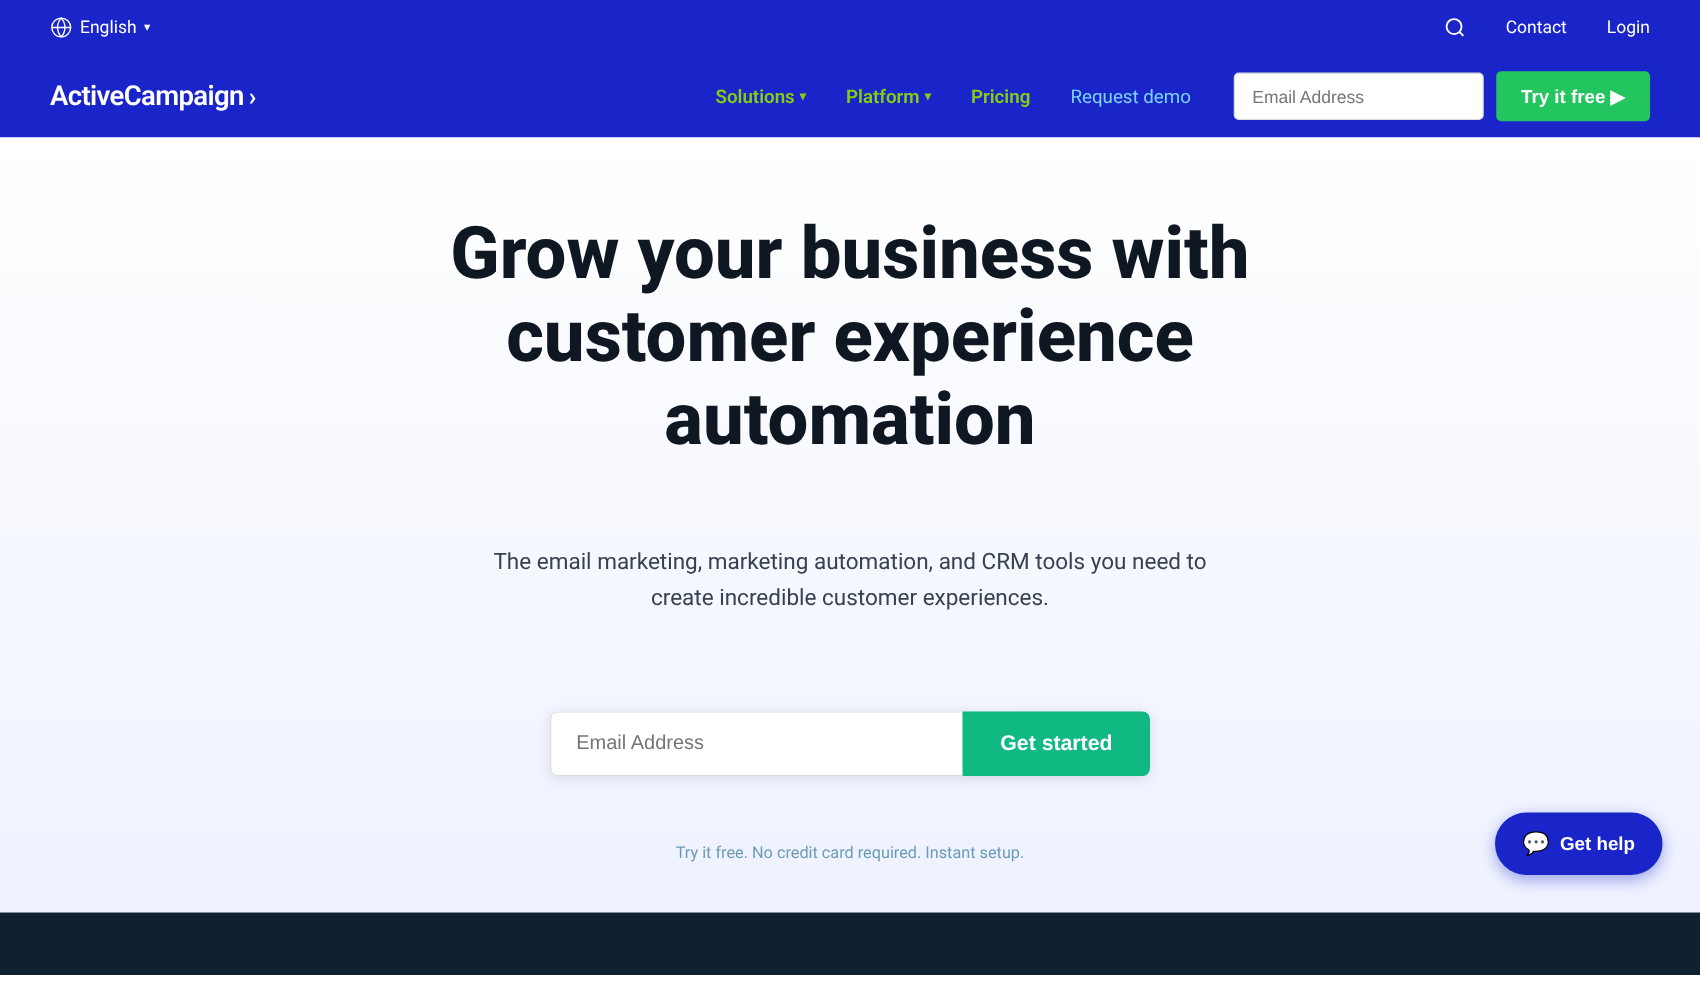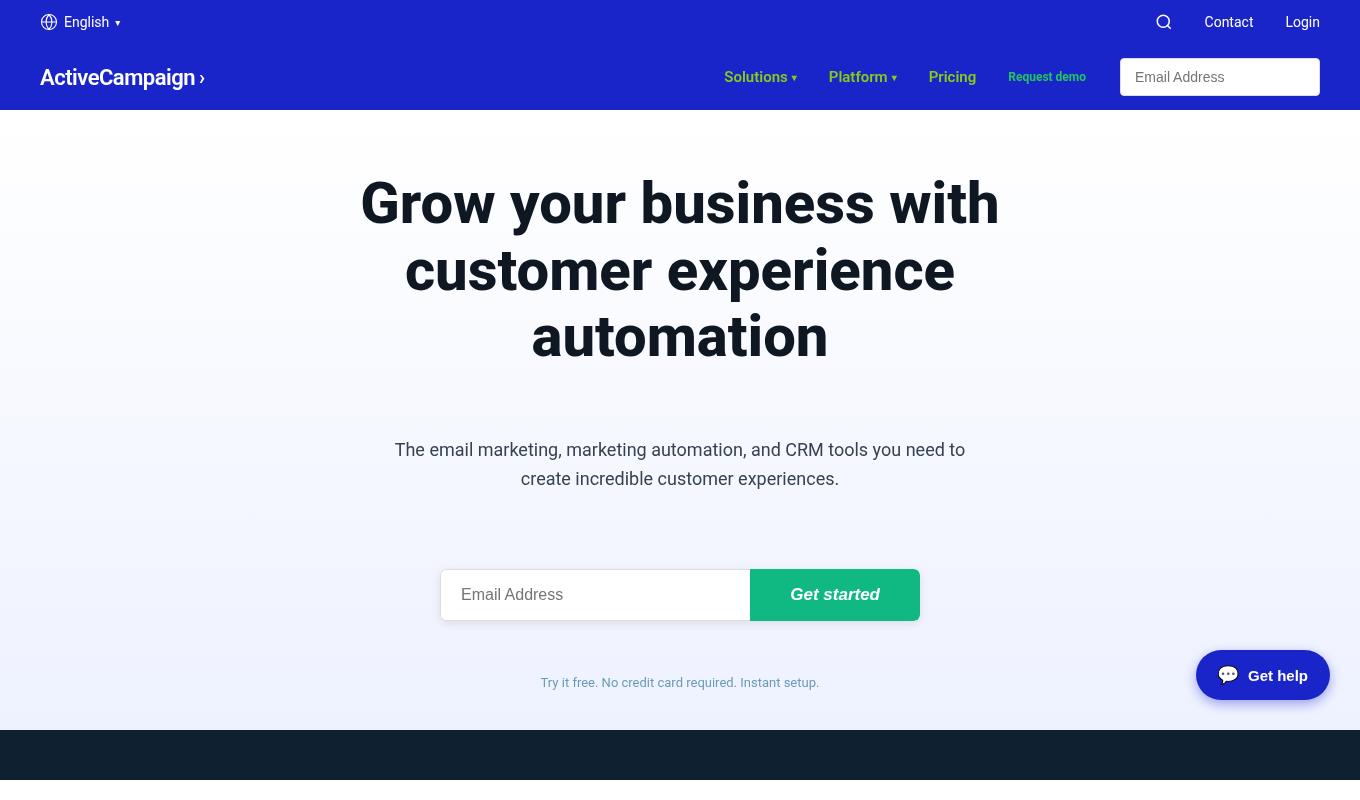--- a/index.html
+++ b/index.html
@@ -58,21 +58,21 @@
       font-size: 15px;
       font-weight: 600;
       cursor: pointer;
       margin-left: 10px;
       white-space: nowrap;
       display: flex;
       align-items: center;
       gap: 6px;
     }
     
-    .request-demo-link { color: #22c55e; text-decoration: none; font-size: 12px; font-weight: 700; padding: 8px 14px; white-space: nowrap; }
+    .request-demo-link { color: #7dd3fc; text-decoration: none; font-size: 15px; font-weight: 400; padding: 8px 14px; white-space: nowrap; }
     
     
     .hero {
       background: linear-gradient(180deg, #ffffff 0%, #eef2ff 100%);
       min-height: 620px;
       display: flex;
       flex-direction: column;
       align-items: center;
       justify-content: space-between;
       text-align: center;
@@ -113,27 +113,26 @@
       padding: 16px 20px;
       font-size: 16px;
       outline: none;
       color: #999;
     }
     
     .get-started-btn {
       background: #10b981;
       color: white;
       border: none;
-      padding: 16px 40px;
+      padding: 16px 30px;
       font-size: 17px;
       font-weight: 600;
       cursor: pointer;
       border-radius: 0 6px 6px 0;
       white-space: nowrap;
-      font-style: italic;
     }
     
     .hero-note {
       font-size: 13px;
       color: #6b9bb8;
     }
     
     
     .get-help-btn {
       position: absolute;
@@ -206,20 +205,23 @@
         <span>Platform</span>
         <span class="chevron">▾</span>
       </a>
       <a href="#" class="nav-link">
         <span>Pricing</span>
       </a>
       <a href="#" class="request-demo-link">Request demo</a>
     </div>
 
     <input class="nav-email-input" type="email" placeholder="Email Address" style="">
+    <button class="try-btn">
+      <span>Try it free ▶</span>
+    </button>
   </nav>
 
   <section class="hero">
     <h1 class="hero-title">Grow your business with customer experience automation</h1>
     <p class="hero-subtitle">The email marketing, marketing automation, and CRM tools you need to create incredible customer experiences.</p>
 
     <div class="hero-form">
       <input class="hero-email-input" type="email" placeholder="Email Address" style="">
       <button class="get-started-btn">
         <span>Get started</span>

